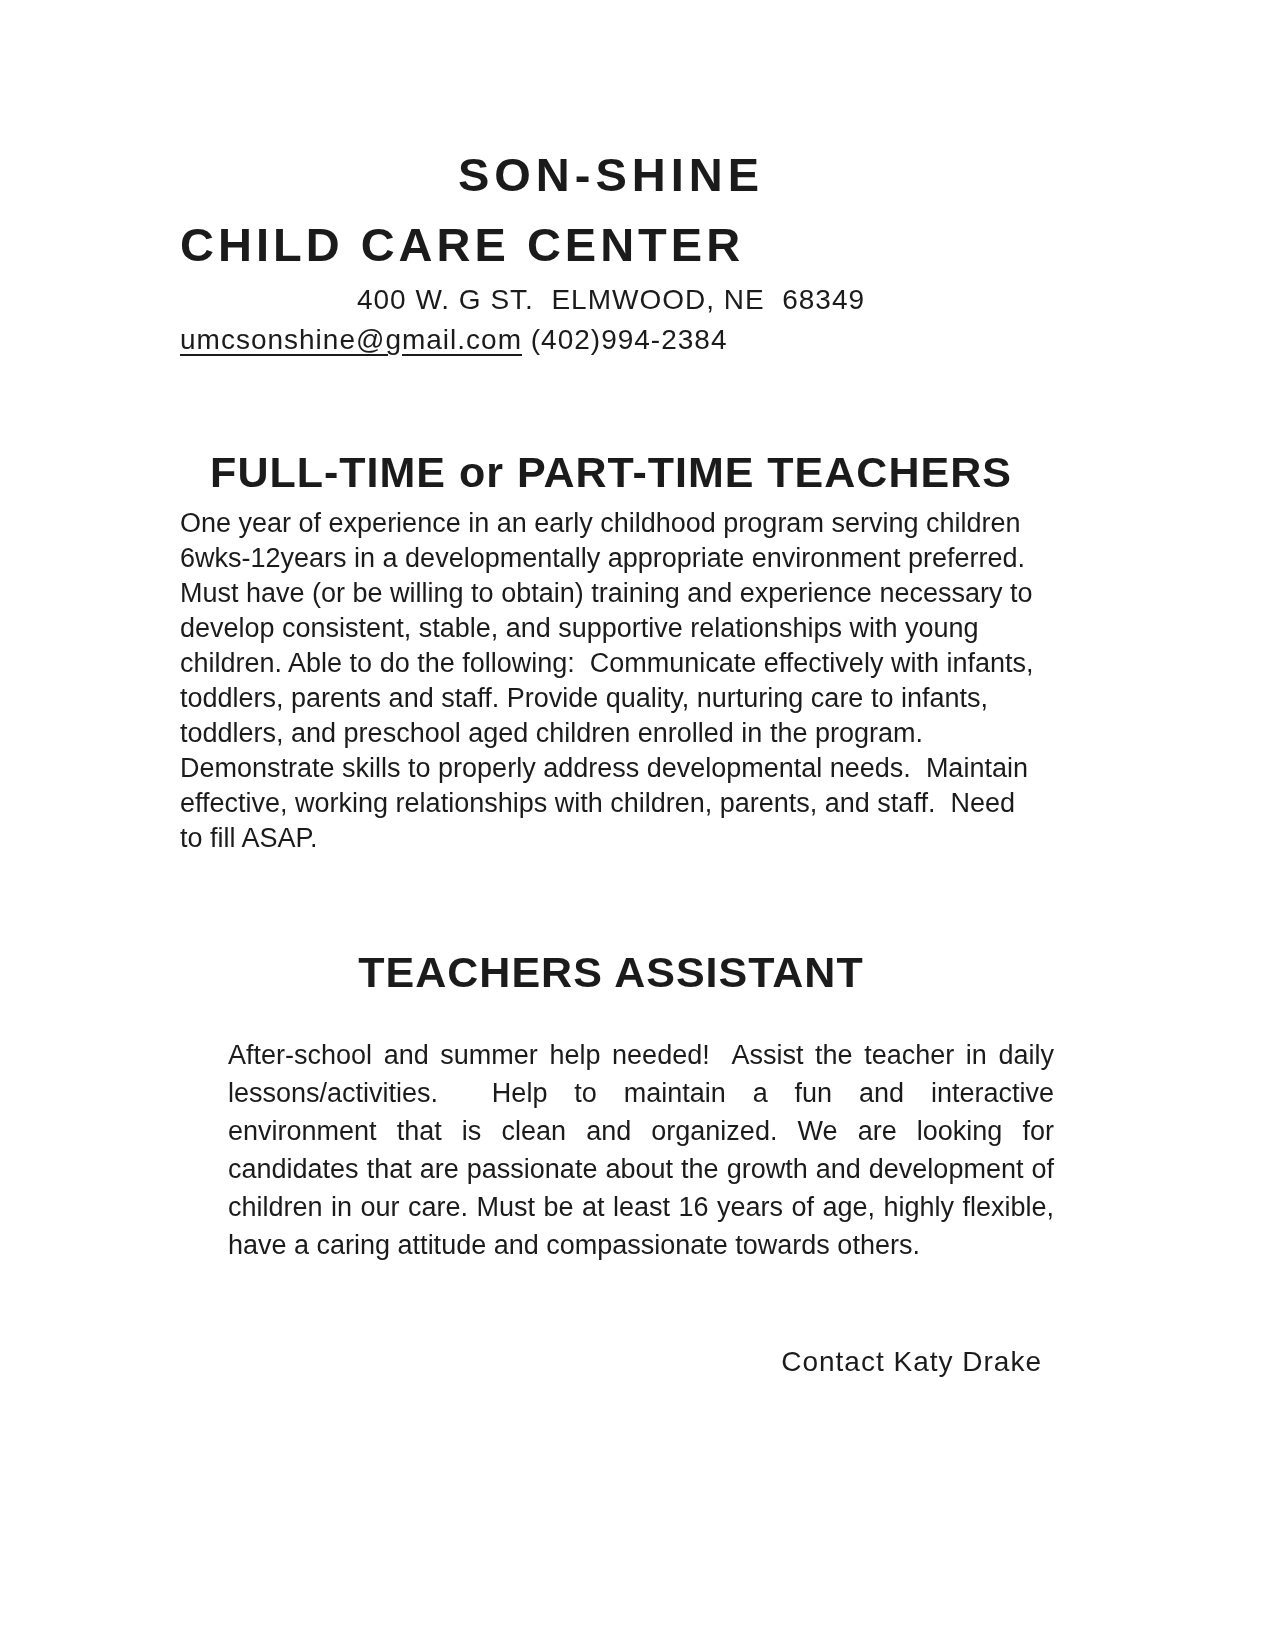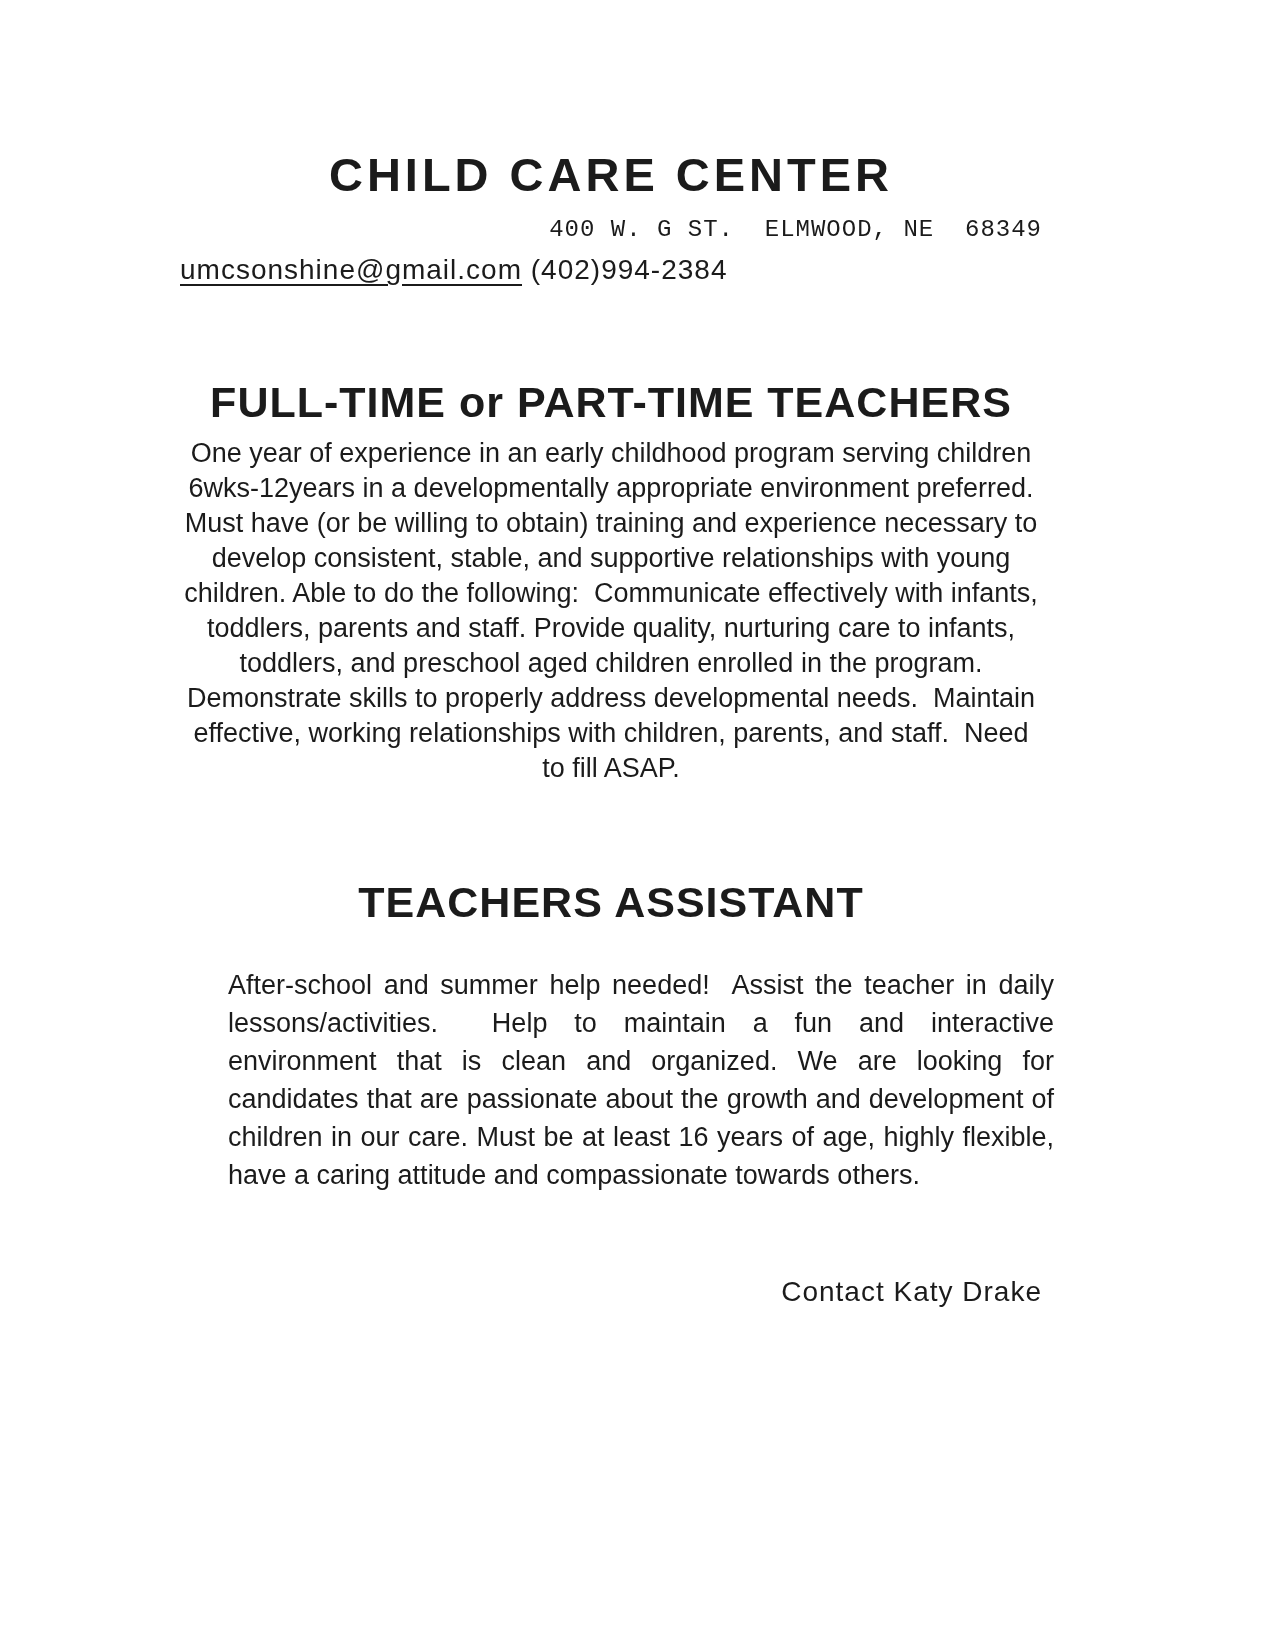--- a/index.html
+++ b/index.html
@@ -27,31 +27,30 @@
     letter-spacing: 5px;
     line-height: 70px;
     text-align: center;
     white-space: pre-wrap;
   }
   .title-line2 {
     font-size: 47px;
     font-weight: 600;
     letter-spacing: 4px;
     line-height: 70px;
-    text-align: center;
+    text-align: left;
     white-space: pre-wrap;
   }
   .address-line {
-    font-size: 24px;
+    font-size: 28px;
     font-weight: 500;
     letter-spacing: 1px;
     line-height: 40px;
-    text-align: right;
+    text-align: center;
     white-space: pre-wrap;
-    font-family: Liberation Mono, monospace;
   }
   .contact-row {
     font-size: 28px;
     font-weight: 500;
     letter-spacing: 1px;
     line-height: 40px;
     text-align: left;
     white-space: pre-wrap;
   }
   .email-link {
@@ -71,21 +70,21 @@
   .section-1 .section-heading { margin-top: 84px; }
   .section-2 .section-heading { margin-top: 88px; }
   .body-text {
     font-size: 27px;
     font-weight: 400;
     line-height: 35px;
     white-space: pre-wrap;
   }
   .section-1 .body-text {
     margin-top: 6px;
-    text-align: center;
+    text-align: left;
     width: 862px;
   }
   .section-2 .body-text {
     margin-top: 36px;
     margin-left: 48px;
     width: 826px;
     line-height: 38px;
     text-align: justify;
   }
   .footer-contact {
@@ -97,20 +96,21 @@
     white-space: pre-wrap;
   }
 </style>
 </head>
 <body>
 
 <div class="page">
   <div class="content">
 
     <div class="header">
+      <div class="title-line1">SON-SHINE</div>
       <div class="title-line2">CHILD CARE CENTER</div>
       <div class="address-line">400 W. G ST.  ELMWOOD, NE  68349</div>
       <div class="contact-row"><span class="email-link">umcsonshine@gmail.com</span><span> </span><span>(402)994-2384</span></div>
     </div>
 
     <div class="section section-1">
       <div class="section-heading">FULL-TIME or PART-TIME TEACHERS</div>
       <div class="body-text">One year of experience in an early childhood program serving children 6wks-12years in a developmentally appropriate environment preferred. Must have (or be willing to obtain) training and experience necessary to develop consistent, stable, and supportive relationships with young children. Able to do the following:  Communicate effectively with infants, toddlers, parents and staff. Provide quality, nurturing care to infants, toddlers, and preschool aged children enrolled in the program. Demonstrate skills to properly address developmental needs.  Maintain effective, working relationships with children, parents, and staff.  Need to fill ASAP.</div>
     </div>
 

